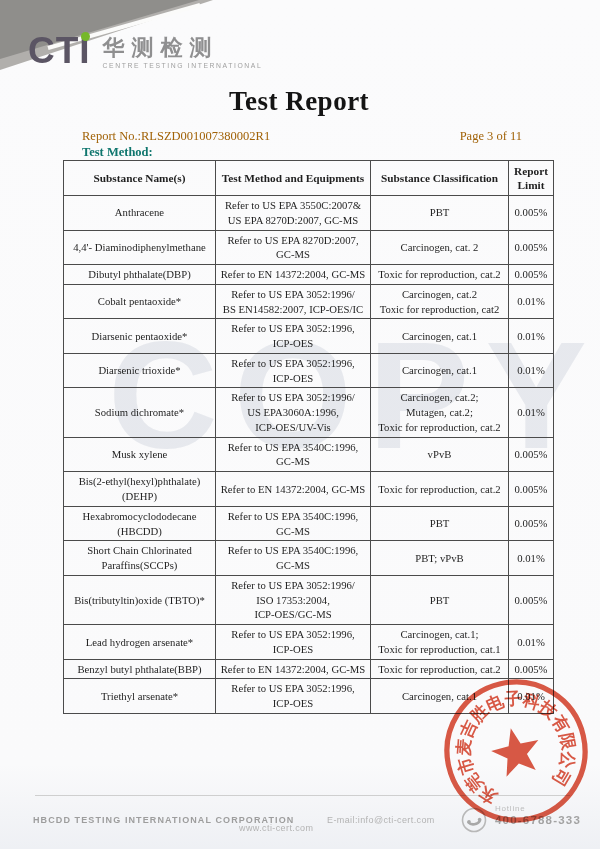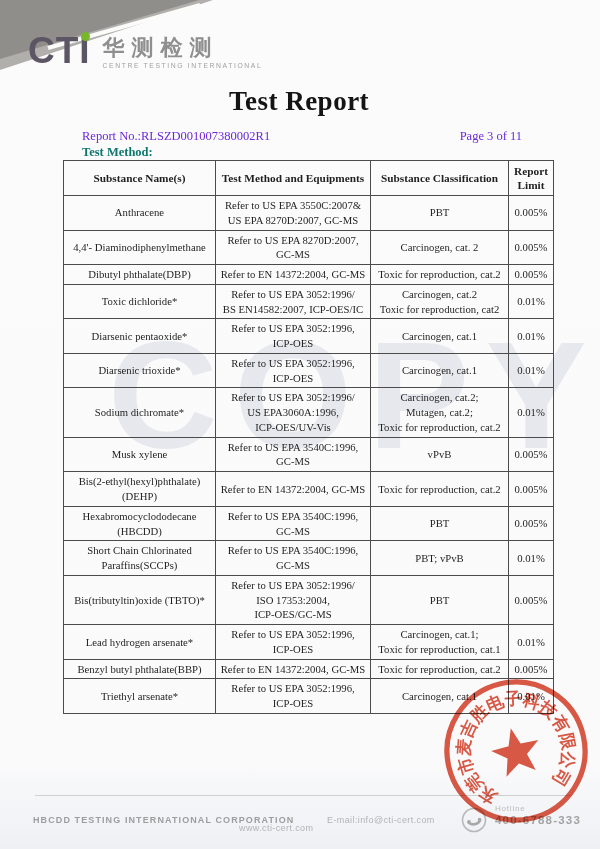--- a/index.html
+++ b/index.html
@@ -18,21 +18,21 @@
     right:1px;top:0px;}
   .logo-cn-block{margin-left:12px;padding-top:4px;}
   .logo-cn{font-family:"Liberation Sans",sans-serif;font-weight:bold;font-size:22px;
     color:#8f8f90;letter-spacing:7px;line-height:1.1;}
   .logo-sub{font-family:"Liberation Sans",sans-serif;font-size:6.8px;color:#a0a0a0;
     letter-spacing:1.6px;margin-top:2px;}
   
   .title{position:absolute;top:86px;left:0;width:598px;text-align:center;
     font-size:27px;font-weight:bold;color:#141414;letter-spacing:0.5px;}
   .meta-row{position:absolute;top:129px;left:82px;right:78px;display:flex;
-    justify-content:space-between;font-size:12.5px;color:#6d28d9;}
+    justify-content:space-between;font-size:12.5px;color:#a16207;}
   .section-label{position:absolute;top:145px;left:82px;font-size:12.5px;font-weight:bold;color:#0f766e;}
   
   .watermark{position:absolute;left:108px;top:308px;z-index:0;
     font-family:"Liberation Sans",sans-serif;font-weight:bold;font-size:152px;
     letter-spacing:16px;color:rgba(187,192,206,0.30);user-select:none;}
   
   .report-table{position:absolute;left:63px;top:160px;width:490px;z-index:1;
     border-collapse:collapse;table-layout:fixed;background:transparent;}
   .report-table th,.report-table td{
     border:1px solid #4b4b4b;text-align:center;vertical-align:middle;
@@ -113,21 +113,21 @@
         <td>Carcinogen, cat. 2</td>
         <td>0.005%</td>
       </tr>
       <tr>
         <td>Dibutyl phthalate(DBP)</td>
         <td>Refer to EN 14372:2004, GC-MS</td>
         <td>Toxic for reproduction, cat.2</td>
         <td>0.005%</td>
       </tr>
       <tr>
-        <td>Toxic dichloride*</td>
+        <td>Cobalt pentaoxide*</td>
         <td>Refer to US EPA 3052:1996/
 BS EN14582:2007, ICP-OES/IC</td>
         <td>Carcinogen, cat.2
 Toxic for reproduction, cat2</td>
         <td>0.01%</td>
       </tr>
       <tr>
         <td>Diarsenic pentaoxide*</td>
         <td>Refer to US EPA 3052:1996,
 ICP-OES</td>

